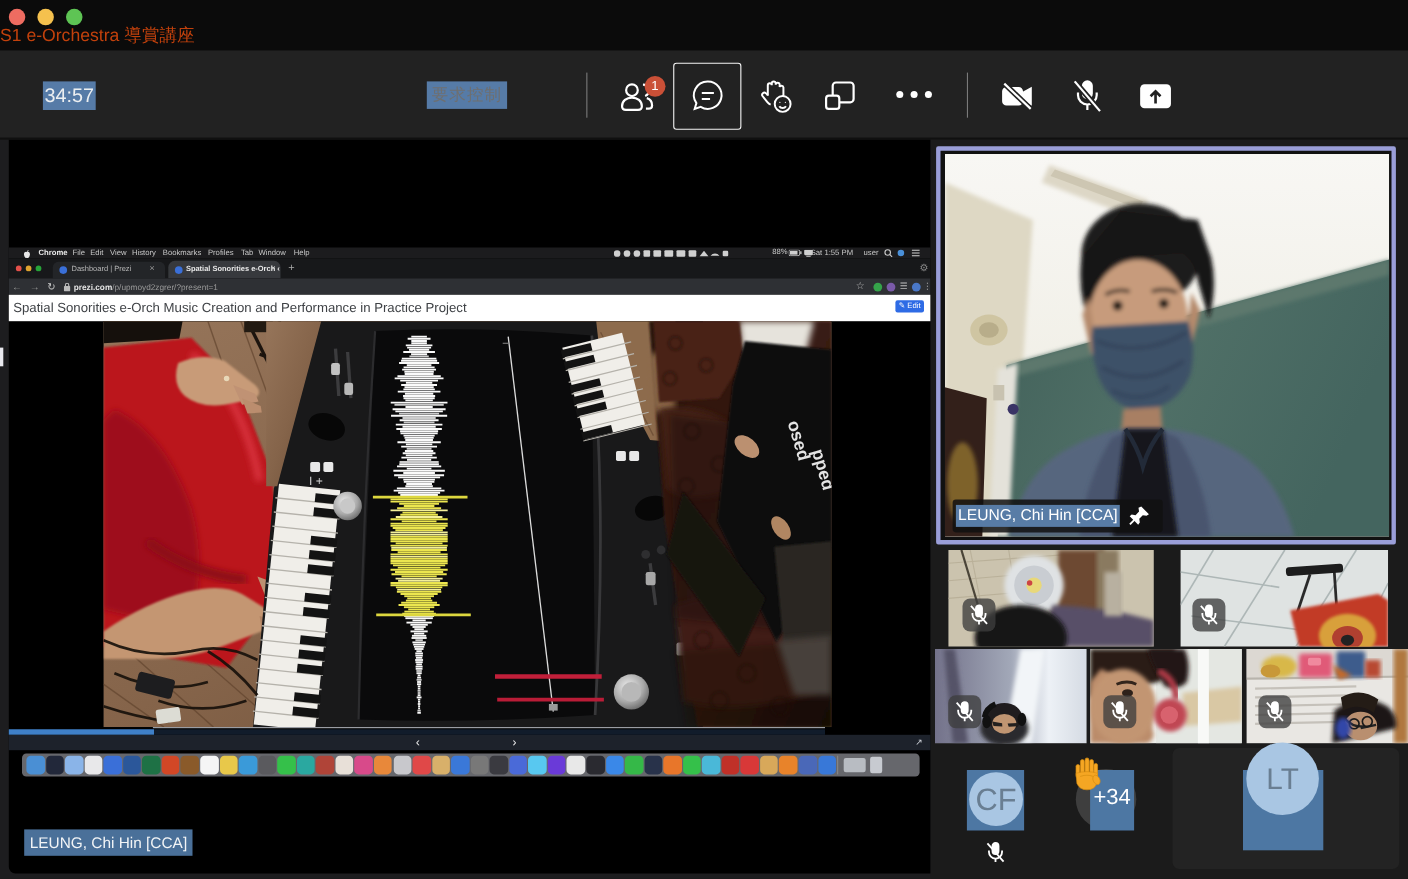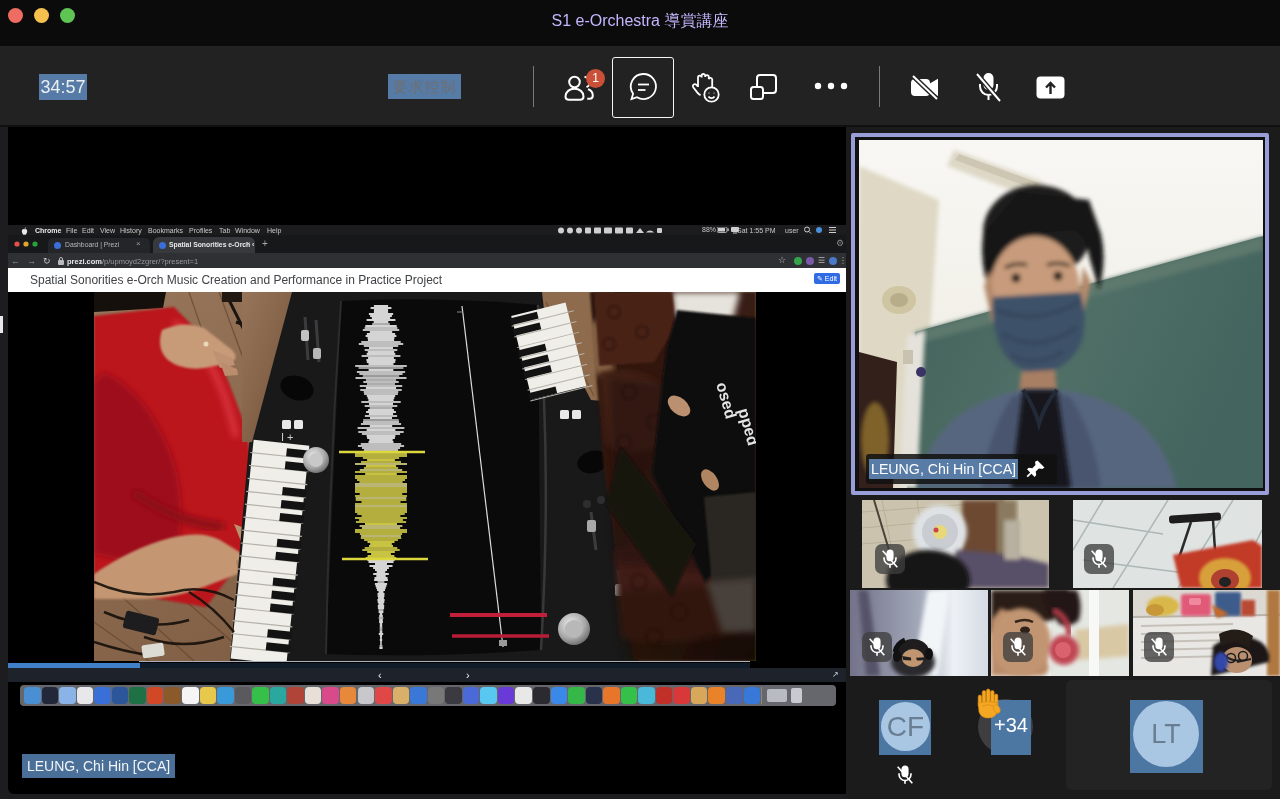--- a/index.html
+++ b/index.html
@@ -4,22 +4,22 @@
 <style>
   * { margin:0; padding:0; box-sizing:border-box; }
   html,body { width:1280px; height:799px; overflow:hidden; background:#1d1d1f;
     font-family:"Liberation Sans", sans-serif; }
   .abs { position:absolute; }
   #page { position:relative; width:1280px; height:799px; }
 
   
   #titlebar { left:0; top:0; width:1280px; height:46px; background:#0b0b0b; }
   .light { position:absolute; top:8px; width:15px; height:15px; border-radius:50%; }
-  #title { position:absolute; top:11px; left:0; width:100%; text-align:center;
-    color:#c4b5fd; font-size:16px; }
+  #title { position:absolute; top:22px; left:0; width:100%; text-align:left;
+    color:#c2410c; font-size:16px; }
 
   
   #toolbar { left:0; top:46px; width:1280px; height:81px; background:#222222; border-bottom:2px solid #101010;}
   #timer { position:absolute; left:39px; top:28px; width:48px; height:26px; background:#567ba7;
     color:#eceff1; font-size:18px; line-height:26px; text-align:center; }
   #reqctl { position:absolute; left:388px; top:28px; width:73px; height:25px; background:#567ba7;
     color:#6e6f70; font-size:15px; line-height:25px; text-align:center; letter-spacing:1px;}
   .vsep { position:absolute; width:1px; background:#7a7a7a; }
   #chatbtn { position:absolute; left:612px; top:11px; width:62px; height:61px;
     border:1.5px solid #f5f5f5; border-radius:3px; }
@@ -217,21 +217,21 @@
         </svg>
       <span style="position:absolute;left:59px;top:4px;font-size:7.5px;color:#e8e8e8;font-weight:bold;text-align:center;">prezi.com<span style="color:#9a9a9a;font-weight:normal;">/p/upmoyd2zgrer/?present=1</span></span>
       <span style="position:absolute;left:770px;top:2px;font-size:9px;color:#bbb;">☆</span>
       <circle style="position:absolute;left:786px;top:4px;width:8px;height:8px;border-radius:50%;background:#35a34a;display:block;"></circle>
       <circle style="position:absolute;left:798px;top:4px;width:8px;height:8px;border-radius:50%;background:#7a5aa8;display:block;"></circle>
       <span style="position:absolute;left:810px;top:3px;font-size:8px;color:#bbb;">☰</span>
       <circle style="position:absolute;left:821px;top:4px;width:8px;height:8px;border-radius:50%;background:#4a78c8;display:block;"></circle>
       <span style="position:absolute;left:831px;top:3px;font-size:8px;color:#bbb;">⋮</span>
     </div>
     <div class="abs" id="whitebar">
-        <span style="position:absolute; left:22px; top:5px;">Spatial Sonorities e-Orch Music Creation and Performance in Practice Project</span>
+        <span style="position:absolute; left:4px; top:5px;">Spatial Sonorities e-Orch Music Creation and Performance in Practice Project</span>
         <div id="editbtn">✎ Edit</div>
       </div>
     <div class="abs" id="vidbox"></div>
     <svg class="abs" style="left:86px; top:165px;" width="662" height="369" viewBox="0 0 662 369">
       <defs>
         <linearGradient id="wood" x1="0" y1="0" x2="1" y2="1">
           <stop offset="0" stop-color="#96755a"></stop>
             <stop offset="0.5" stop-color="#85644a"></stop>
             <stop offset="1" stop-color="#6b4c34"></stop>
         </linearGradient>
@@ -937,21 +937,21 @@
         <rect x="7.2" y="2.5" width="3.6" height="15" rx="1.8"></rect>
         <rect x="11.4" y="1" width="3.6" height="16" rx="1.8"></rect>
         <rect x="15.6" y="2.5" width="3.5" height="15" rx="1.7"></rect>
         <rect x="19.5" y="6" width="3.3" height="12" rx="1.6"></rect>
         <path d="M3.2,15 q10,-3 19.6,0 l-0.6,9 q-2,6 -9,6 q-7,0 -9.2,-6 Z"></path>
         <ellipse cx="21.8" cy="21" rx="3" ry="4.5" transform="rotate(-25 21.8 21)"></ellipse>
       </g>
       <path d="M7,18 q6,-2.5 12,0" fill="none" stroke="#e09616" stroke-width="1"></path>
     </svg>
     <div class="avsq" style="left:284px; top:573px; width:73px; height:73px;"></div>
-    <div class="avcirc" style="left:287px; top:574px; width:66px; height:66px; font-size:27px; line-height:66px;">LT</div>
+    <div class="avcirc" style="left:287px; top:548px; width:66px; height:66px; font-size:27px; line-height:66px;">LT</div>
 
     <svg class="abs" style="left:48px; top:637px;" width="22" height="22" viewBox="0 0 24 24" fill="none" stroke="#fff" stroke-width="1.8">
         <rect x="9" y="2.5" width="6" height="11" rx="3" fill="#fff"></rect>
         <path d="M5.5 10 v1.5 a6.5 6.5 0 0 0 13 0 V10"></path>
         <line x1="12" y1="18" x2="12" y2="21.5"></line>
         <line x1="4" y1="3" x2="20" y2="21"></line>
       </svg>
   </div>
 
 </div>

